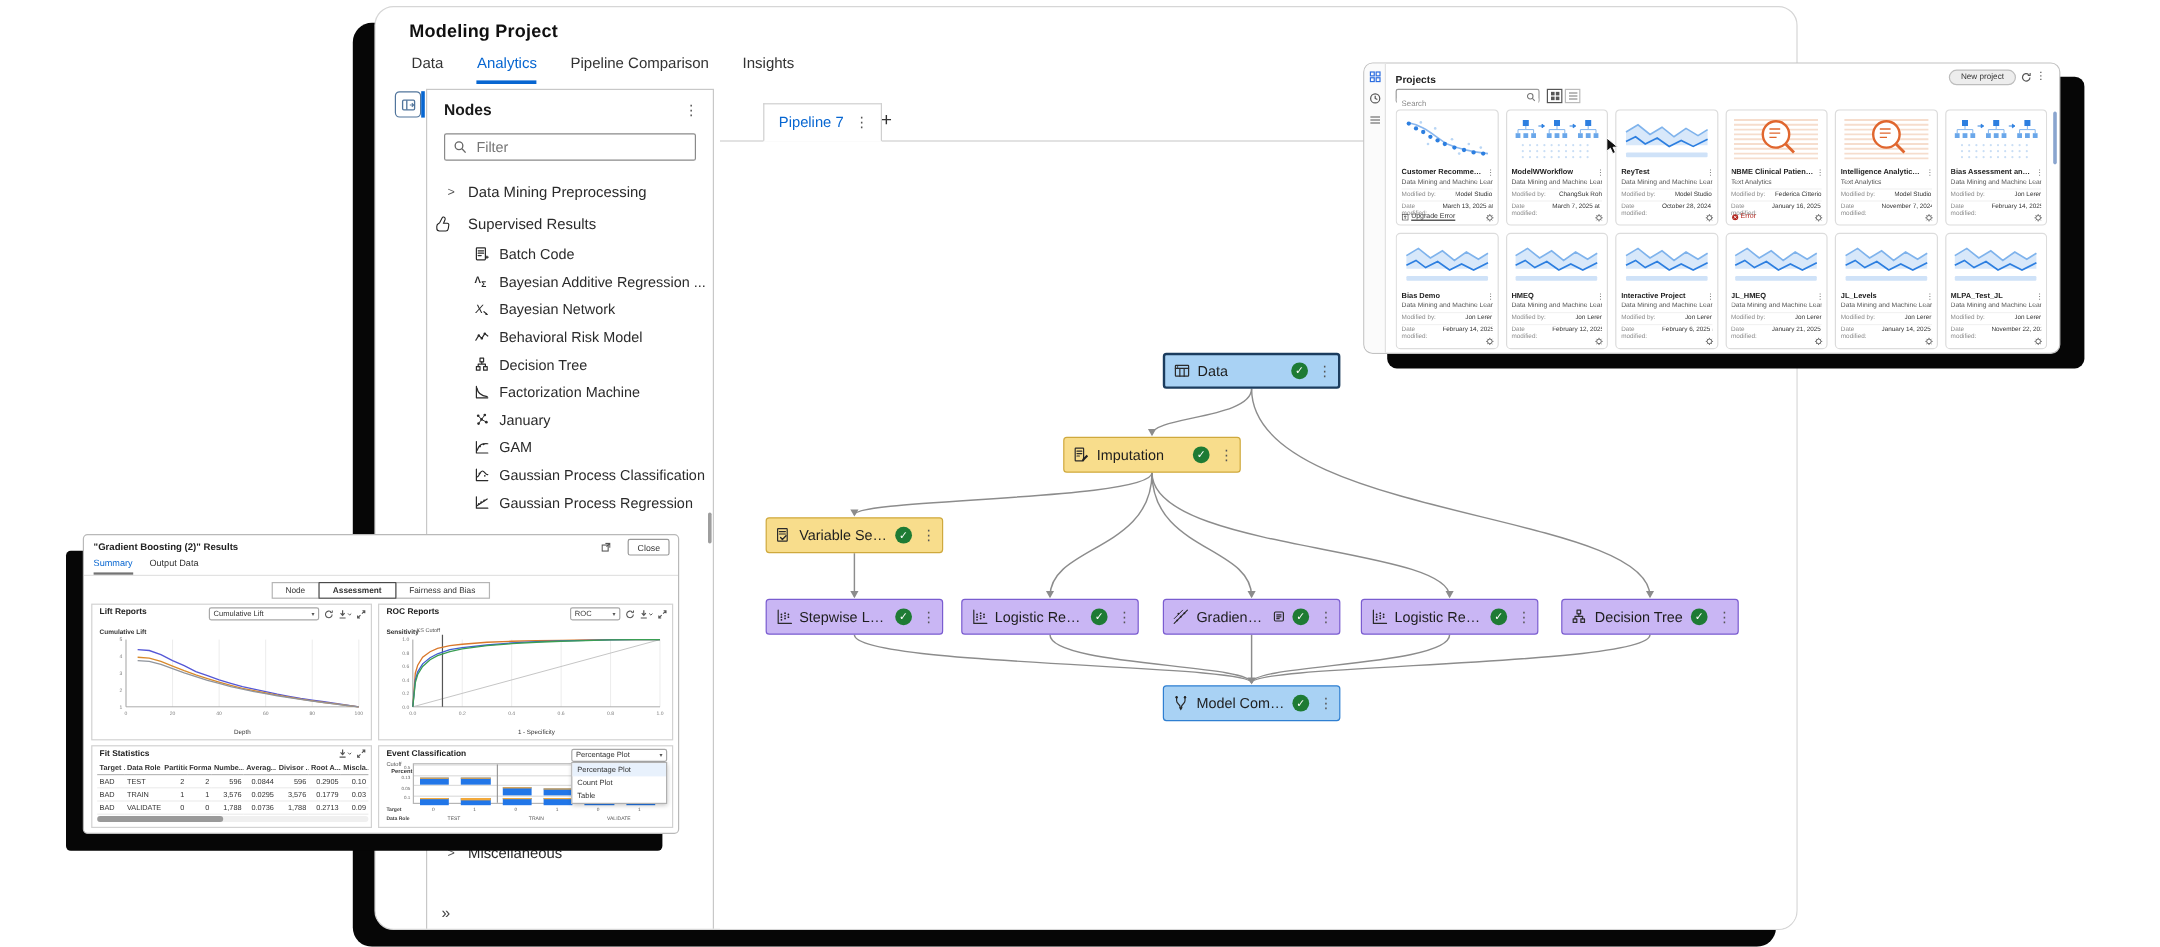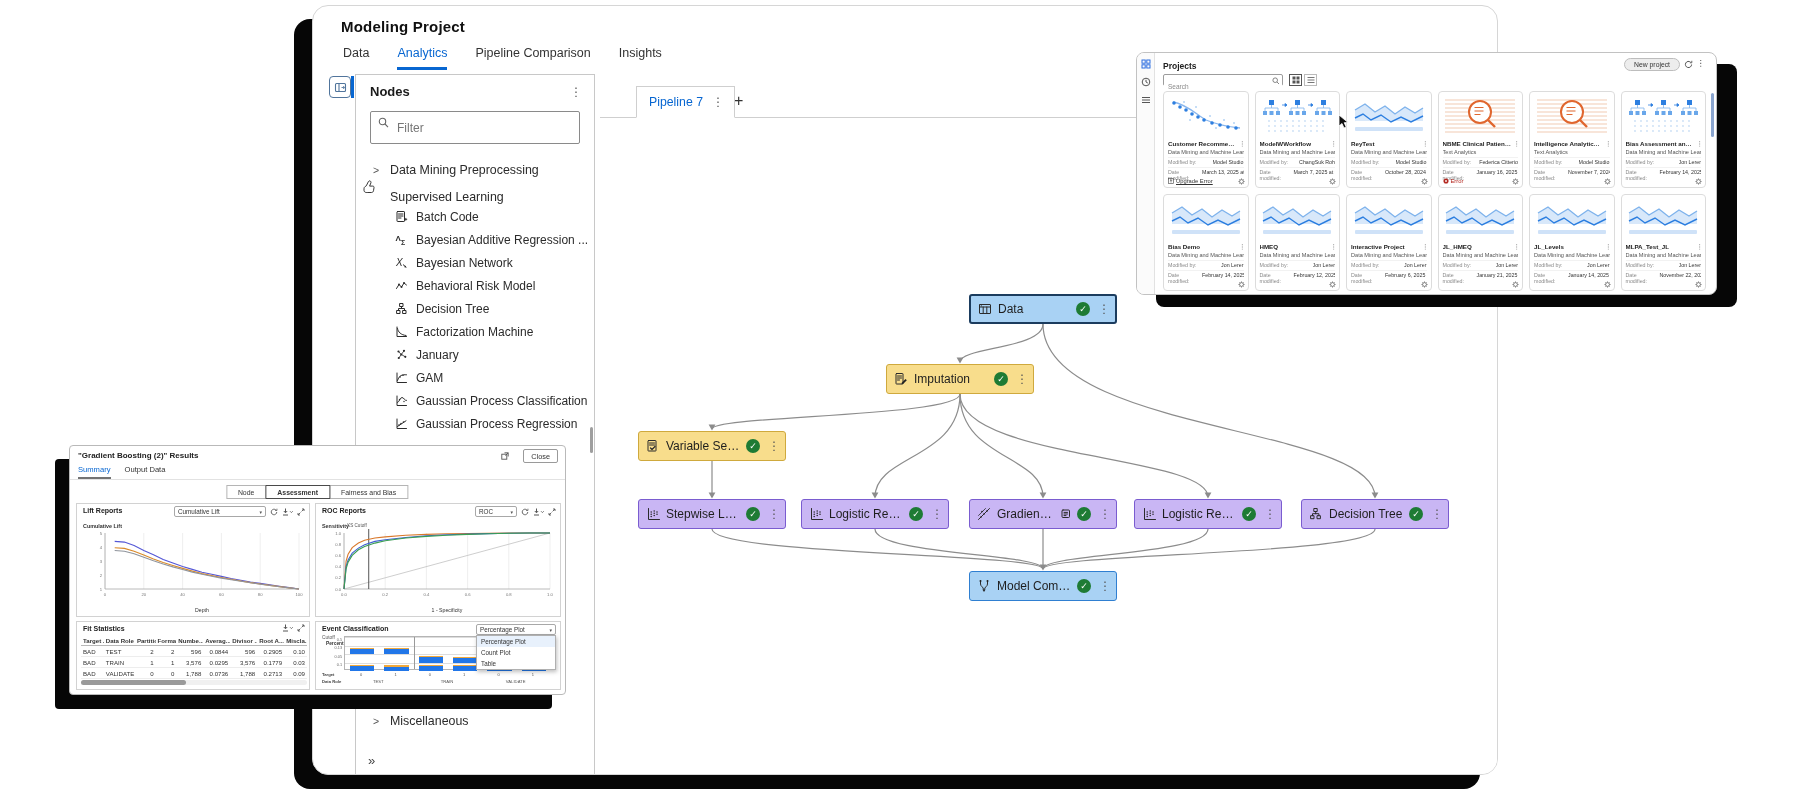--- a/index.html
+++ b/index.html
@@ -12,27 +12,27 @@
 #main-tabs{position:absolute;left:30px;top:40px;display:flex;gap:28px;font-size:12.5px;color:#333}
 .main-tab{padding-bottom:7px}
 .main-tab.active{color:#0766d1;border-bottom:3px solid #0766d1}
 
 #panel-toggle{position:absolute;left:16px;top:70px;width:22px;height:22px;border:1.4px solid #51759c;border-radius:4px;display:flex;align-items:center;justify-content:center;background:#fff}
 #rail-indicator{position:absolute;left:38px;top:70px;width:3px;height:22px;background:#0766d1}
 #nodes-panel{position:absolute;left:42px;top:68px;width:240px;height:701px;border:1px solid #c8c8c8;background:#fff}
 .np-header{display:flex;justify-content:space-between;align-items:center;padding:9px 12px 4px 14px}
 .np-title{font-weight:bold;font-size:13px;color:#1a1a1a}
 .kebab{color:#555;font-size:12px;line-height:1}
-.filter-wrap{margin:8px 14px 12px;position:relative;height:33px;border:1px solid #8a8a8a;border-radius:2px;display:flex;align-items:center}
+.filter-wrap{margin:8px 14px 12px;position:relative;height:23px;border:1px solid #8a8a8a;border-radius:2px;display:flex;align-items:center}
 .filter-wrap svg{position:absolute;left:7px;top:5px}
 .filter-wrap input{border:none;outline:none;width:100%;height:100%;padding-left:26px;font-size:12px;font-family:inherit;color:#444;background:transparent}
 .filter-wrap input::placeholder{color:#767676}
 .tree-group{display:flex;align-items:center;height:27px;padding-left:17px;font-size:12.4px;color:#2b2b2b}
 .tg-chev{width:17px;color:#555;font-size:10.5px}
-.tree-item{display:flex;height:23px;padding-left:39px;font-size:12px;color:#2b2b2b;gap:8px;white-space:nowrap;overflow:hidden}
+.tree-item{display:flex;align-items:center;height:23px;padding-left:39px;font-size:12px;color:#2b2b2b;gap:8px;white-space:nowrap;overflow:hidden}
 .tree-spacer{height:240px}
 #panel-collapse{position:absolute;left:12px;bottom:6px;font-size:13px;color:#444}
 #panel-scroll{position:absolute;right:1px;top:352px;width:3px;height:26px;background:#9e9e9e;border-radius:2px}
 
 #canvas{position:absolute;left:287px;top:68px;width:897px;height:701px;background:#fff}
 #tabstrip{position:absolute;left:0;top:0;width:100%;height:44px;border-bottom:1px solid #cfcfcf}
 #ptab{position:absolute;left:36px;top:12px;height:32px;padding:0 10px 0 12px;border:1px solid #cfcfcf;border-bottom:1px solid #fff;background:#fff;display:flex;align-items:center;gap:9px;font-size:12.3px;color:#0766d1;z-index:2}
 #tab-add{position:absolute;left:134px;top:18px;font-size:16px;color:#333}
 #edge-svg{position:absolute;left:0;top:0;pointer-events:none}
 .pnode{position:absolute;width:148px;height:30px;border-radius:3px;display:flex;align-items:center;padding:0 5px 0 7px;gap:6px;font-size:12px;color:#1e1e1e}
@@ -153,21 +153,21 @@
         </svg>
       <input placeholder="Filter" style="">
     </div>
     <div id="nodes-tree">
         <div class="tree-group">
           <span class="tg-chev">&gt;</span>
           <span class="tg-label">Data Mining Preprocessing</span>
         </div>
         <div class="tree-group">
           <span class="tg-chev"></span>
-          <span class="tg-label">Supervised Learning</span>
+          <span class="tg-label">Supervised Results</span>
         </div>
         <div class="tree-item">
           <span class="ti-icon">
             <svg width="13" height="13" viewBox="0 0 13 13" fill="none" stroke="#2b2b2b" stroke-width="1" stroke-linecap="round" stroke-linejoin="round">
               <rect x="2" y="1.5" width="7.5" height="10" rx="0.6"></rect>
               <path d="M3.5 4h4.5M3.5 6h4.5M3.5 8h2.5"></path>
               <path d="M9.8 9.3h2M10.8 8.3v2" stroke-width="0.9"></path>
             </svg>
           </span>
           <span class="ti-label">Batch Code</span>

